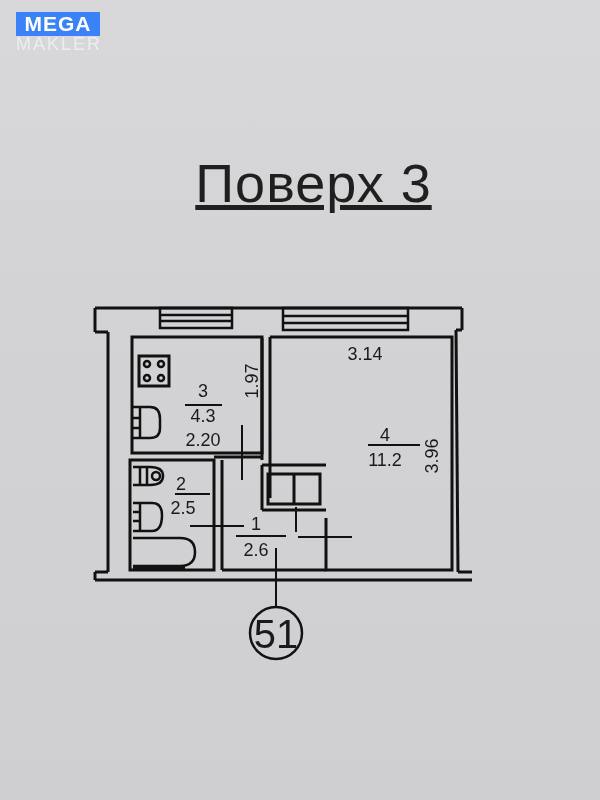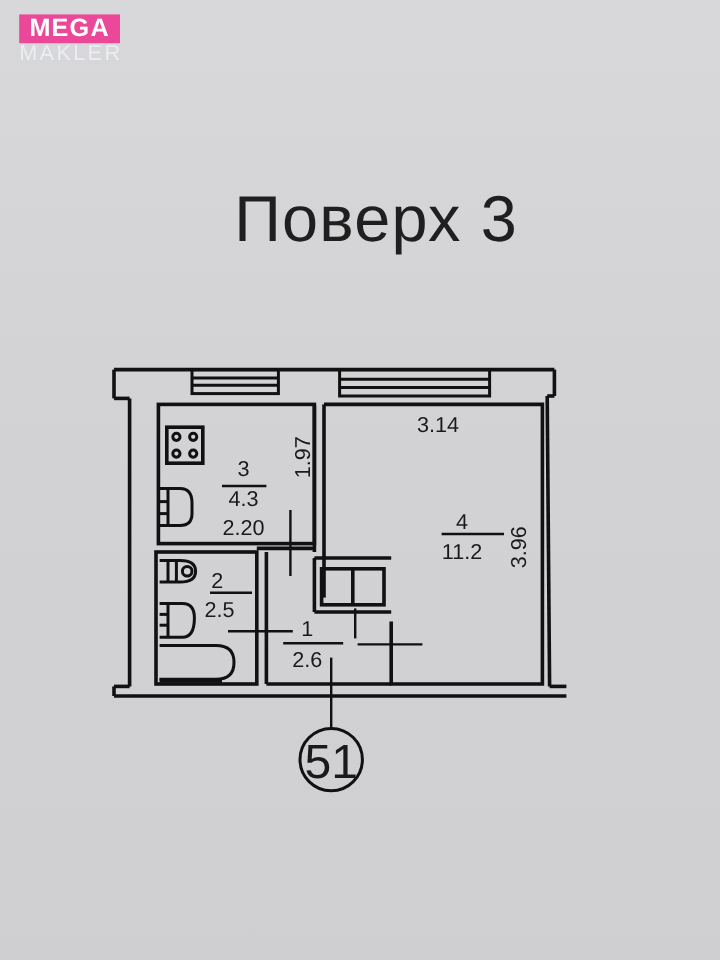--- a/index.html
+++ b/index.html
@@ -3,32 +3,32 @@
   <meta charset="utf-8">
   <style>
     html, body { margin: 0; padding: 0; }
     body {
       width: 600px; height: 800px; overflow: hidden; position: relative;
       background: linear-gradient(180deg, #d8d8da 0%, #d3d3d6 40%, #cfcfd2 100%);
       font-family: "Liberation Sans", sans-serif;
     }
     .watermark { position: absolute; left: 16px; top: 12px; width: 84px; }
     .wm-top {
-      background: #ec4899; color: #ffffff; font-weight: bold; font-size: 21px;
+      background: #3b82f6; color: #ffffff; font-weight: bold; font-size: 21px;
       letter-spacing: 1px; text-align: center; line-height: 24px; height: 24px;
       font-family: "Liberation Sans", sans-serif;
     }
     .wm-bottom {
       color: #eef2f6; font-size: 18px; letter-spacing: 2px; text-align: center;
       line-height: 16px; font-family: "Liberation Sans", sans-serif; opacity: 0.85;
     }
     .floor-title {
       position: absolute; left: 0; top: 152px; width: 100%; text-align: center;
       font-size: 54px; color: #1f1f1f; font-family: "Liberation Sans", sans-serif;
-      letter-spacing: 1px; padding-left: 27px; box-sizing: border-box;
+      letter-spacing: 1px; padding-left: 27px; box-sizing: border-box; text-decoration: underline;
     }
     svg.plan { position: absolute; left: 0; top: 0; }
     .lbl { font-family: "Liberation Sans", sans-serif; fill: #1a1a1a; }
   </style>
 </head>
 <body>
 
 <div class="watermark">
   <div class="wm-top">MEGA</div>
   <div class="wm-bottom">MAKLER</div>

